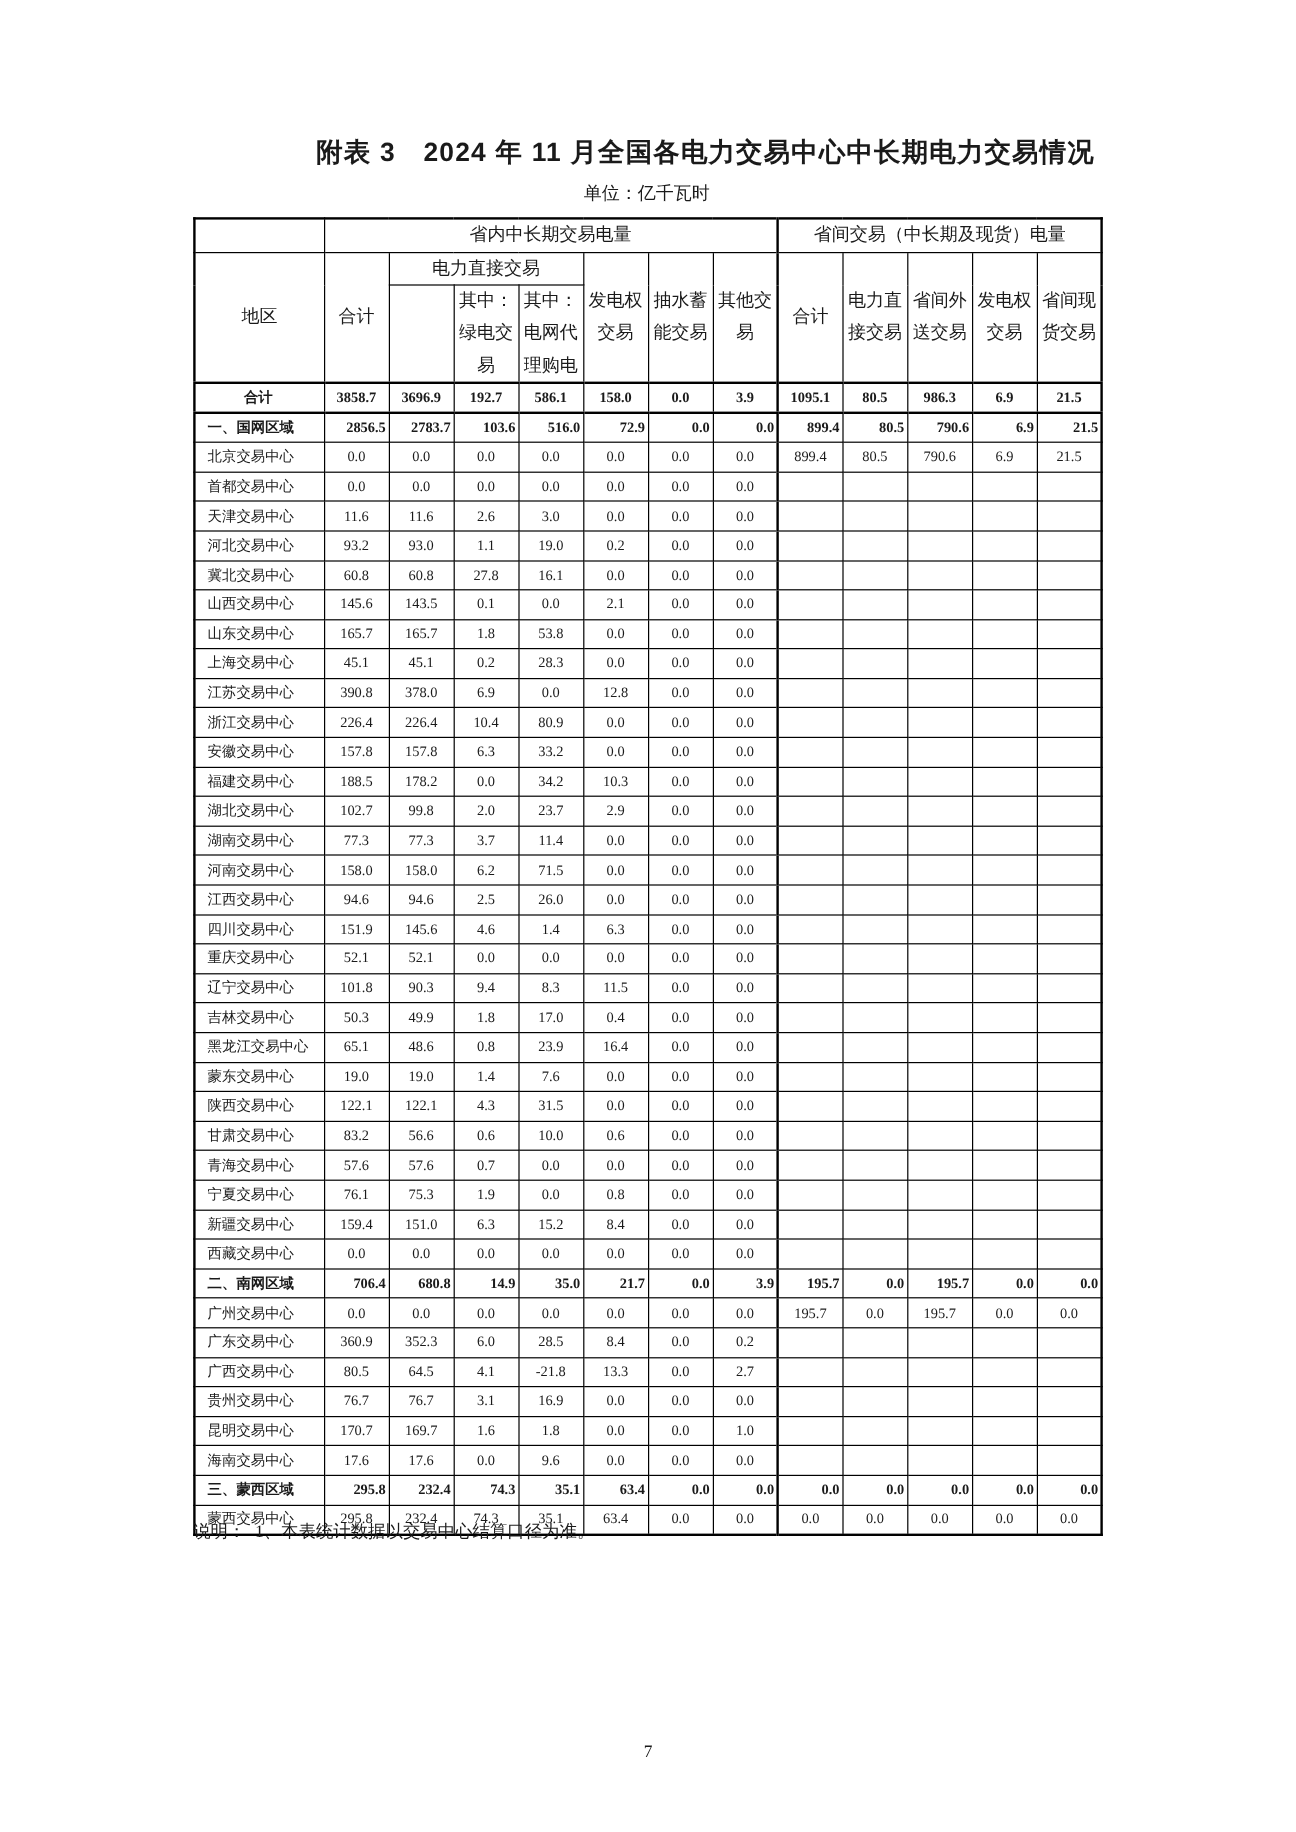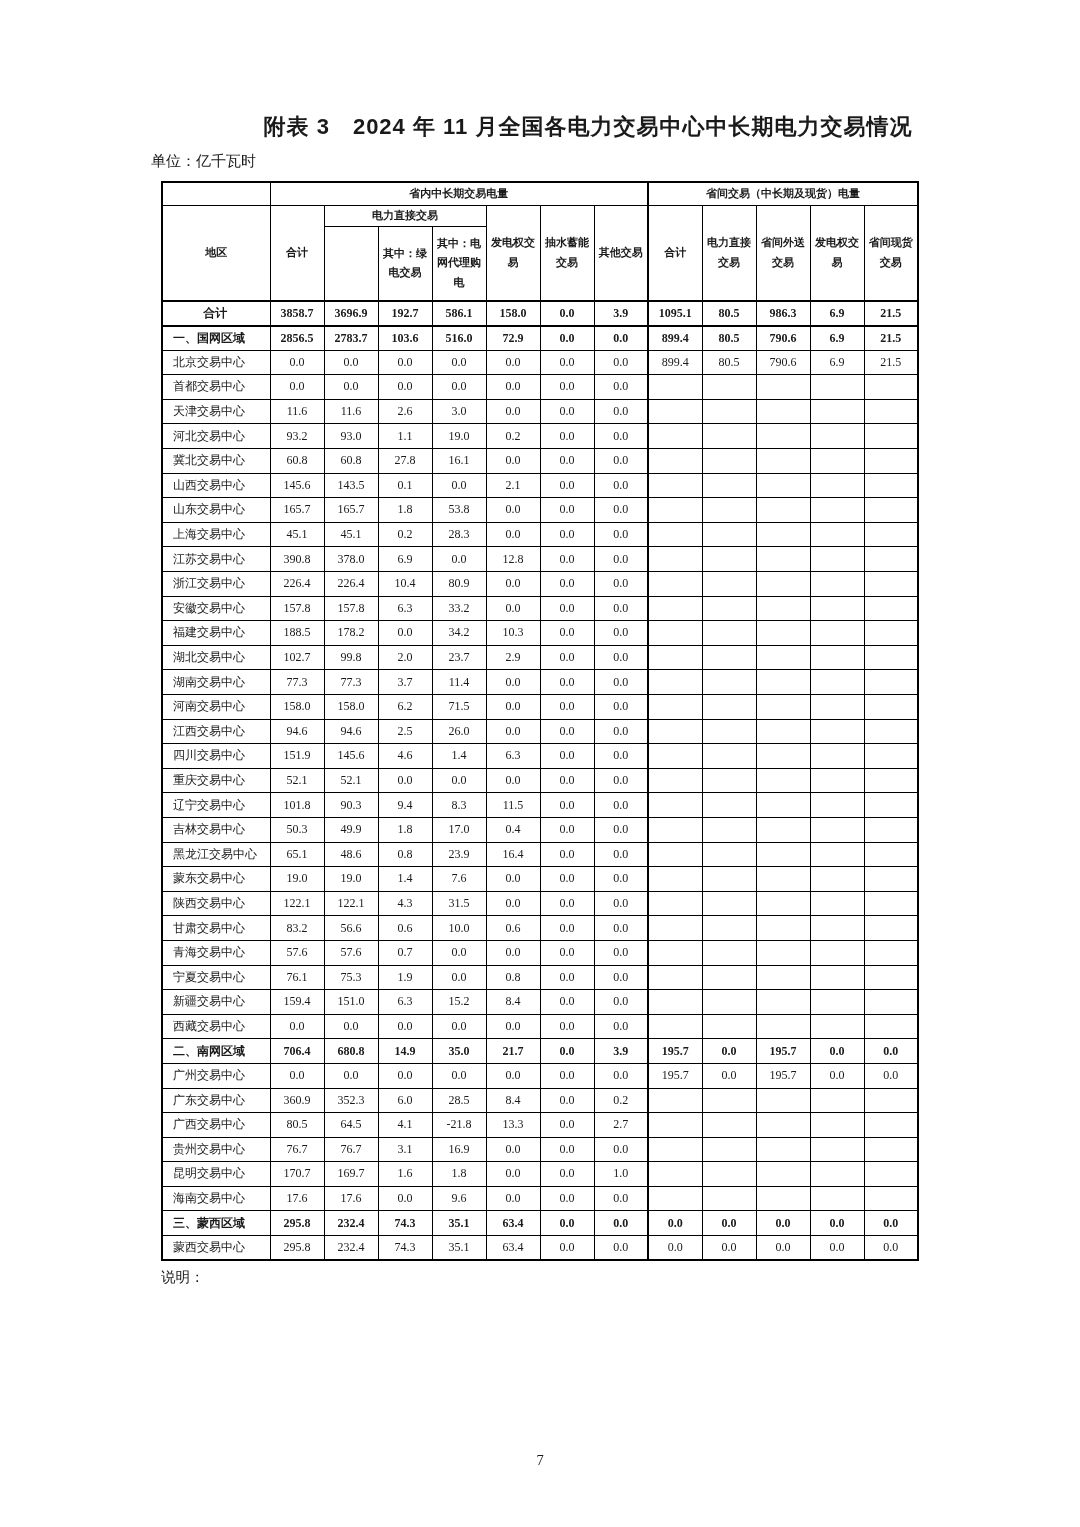--- a/index.html
+++ b/index.html
@@ -6,45 +6,45 @@
   body{
     width:1080px;height:1527px;position:relative;background:#ffffff;
     font-family:"Liberation Serif","DejaVu Serif",serif;color:#1a1a1a;
   }
   .doc-title{
     position:absolute;top:112px;left:0;width:1080px;text-align:center;
     font-family:"Liberation Sans","DejaVu Sans",sans-serif;
     font-weight:bold;font-size:22px;letter-spacing:1px;padding-left:48px;
   }
   .unit-line{
-    position:absolute;top:152px;left:151px;width:756px;text-align:left;
+    position:absolute;top:152px;left:161px;width:756px;text-align:center;
     font-size:15px;
   }
   table.report{
     position:absolute;top:181px;left:161px;width:756px;
     border-collapse:collapse;table-layout:fixed;
     border:2px solid #000;
   }
   table.report td{border:1px solid #000;vertical-align:middle;text-align:center;
     padding:0 2px;overflow:hidden;}
-  thead{font-size:11px;font-weight:bold;}
+  thead{font-size:15px;font-weight:normal;}
   thead tr.hr1{height:23px;}
   thead tr.hr2{height:21px;}
   thead tr.hr3{height:75px;}
   thead td{line-height:1.78;}
   td.h-group{border-bottom:none;}
   td.h-total{border-top:none;}
   td.h-direct{border-bottom:none;}
   td.h-empty{border-top:none;}
   td.sep{border-left:2px solid #000 !important;}
   tbody{font-size:12px;}
   tbody tr{height:24.6px;}
   tbody td{border-top:none;border-bottom:none;line-height:1.1;}
   tr.row-total td{border-top:2px solid #000;border-bottom:2px solid #000;font-weight:bold;}
-  tr.row-region td{font-weight:bold;}
+  tr.row-region td{font-weight:bold;text-align:right;}
   tbody td.c-region{text-align:left;padding-left:10px;}
   tr.row-total td.c-region{text-align:center;padding-left:0;}
   .notes{
     position:absolute;top:1266px;left:161px;width:780px;
     font-size:14.5px;line-height:22.5px;display:flex;align-items:center;
   }
   .notes .notes-label{white-space:nowrap;margin-right:8px;}
   .page-number{
     position:absolute;top:1452px;left:0;width:1080px;text-align:center;
     font-size:14.5px;
@@ -682,16 +682,17 @@
         <td class="c-val">0.0</td>
         <td class="c-val">0.0</td>
         <td class="c-val">0.0</td>
       </tr>
     </tbody>
 </table>
 
 <div class="notes">
   <span class="notes-label">说明：</span>
   <span>
+    <div>1、本表统计数据以交易中心结算口径为准。</div>
   </span>
 </div>
 
 <div class="page-number">7</div>
 
 </body></html>

